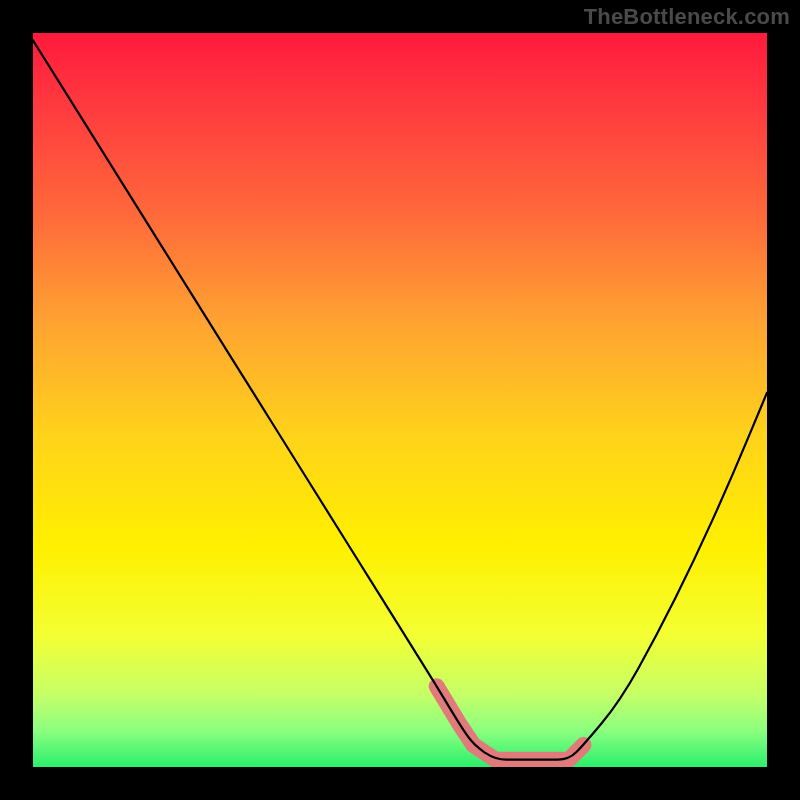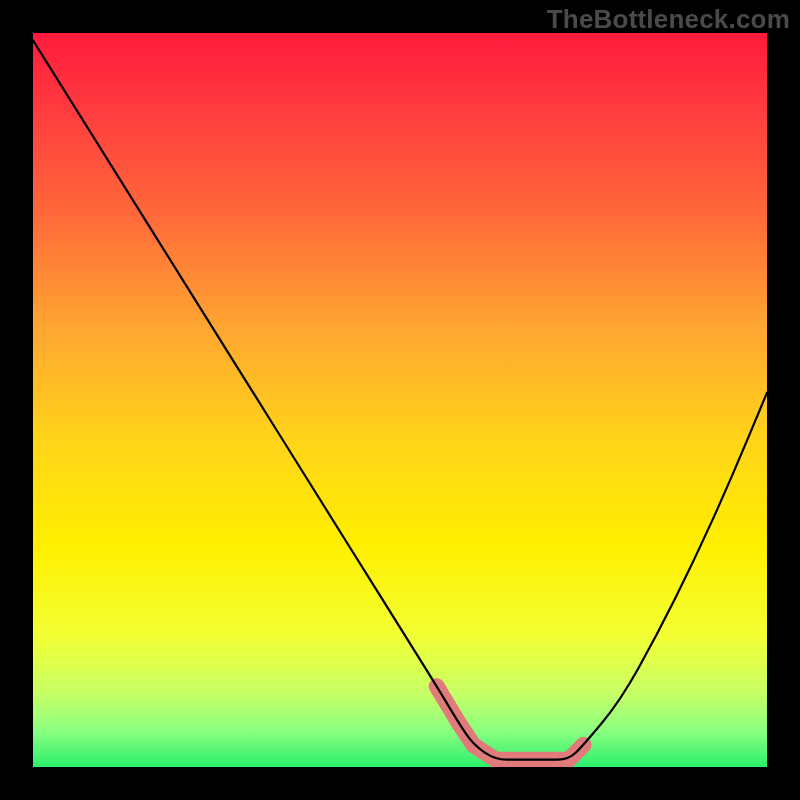--- a/index.html
+++ b/index.html
@@ -17,21 +17,21 @@
     top: 0;
     width: 800px;
     height: 800px;
     background: #000;
   }
   .watermark {
     position: absolute;
     top: 4px;
     right: 10px;
     color: #4a4a4a;
-    font-size: 26px;
+    font-size: 22px;
     font-weight: 600;
     letter-spacing: 0.2px;
     user-select: none;
   }
   .plot {
     position: absolute;
     left: 33px;
     top: 33px;
     width: 734px;
     height: 734px;

